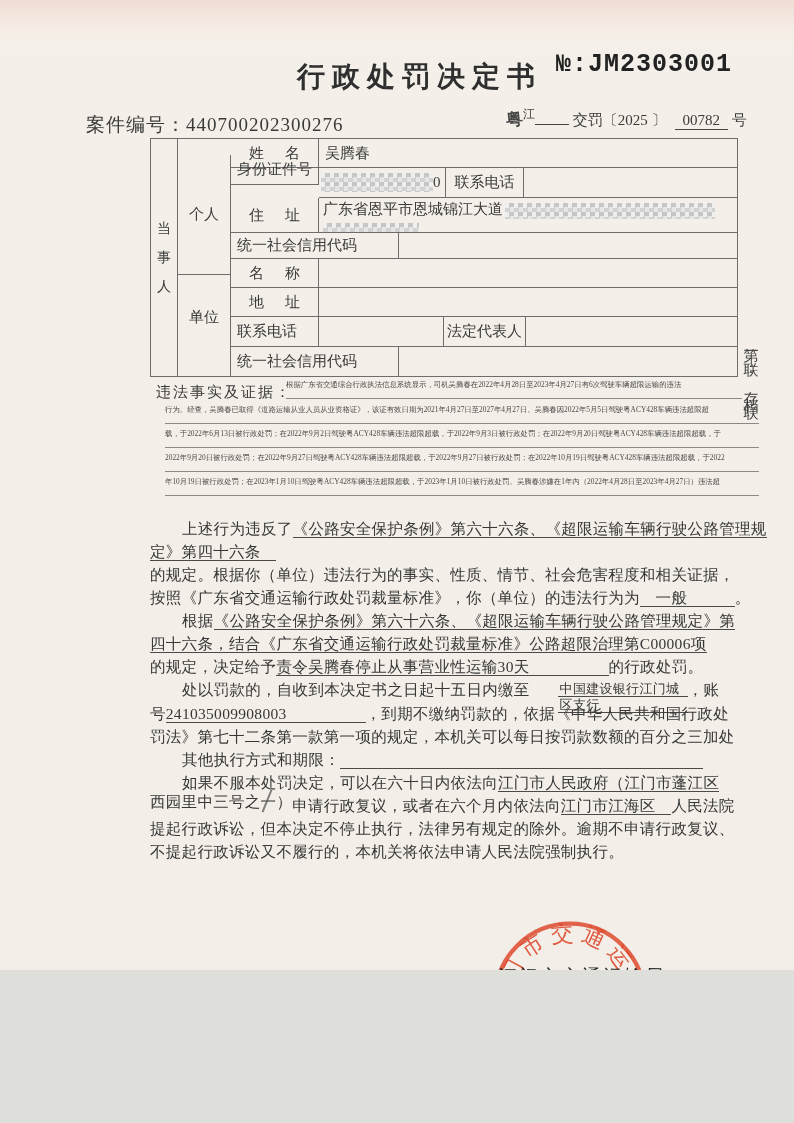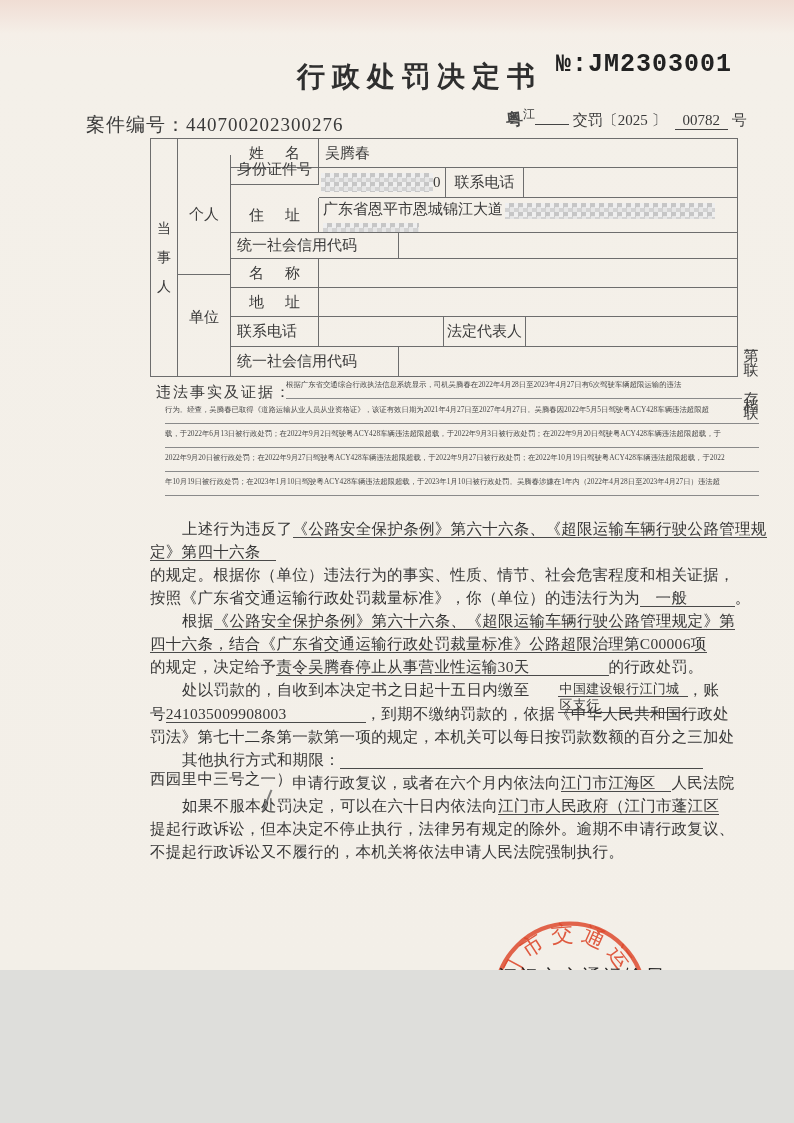--- a/index.html
+++ b/index.html
@@ -150,22 +150,22 @@
     <div class="bline"><span class="fill">定》第四十六条　</span></div>
     <div class="bline"><span>的规定。根据你（单位）违法行为的事实、性质、情节、社会危害程度和相关证据，</span></div>
     <div class="bline"><span>按照《广东省交通运输行政处罚裁量标准》，你（单位）的违法行为为</span><span class="fill">　一般　　　</span><span>。</span></div>
     <div class="bline ind"><span>根据</span><span class="fill">《公路安全保护条例》第六十六条、《超限运输车辆行驶公路管理规定》第</span></div>
     <div class="bline"><span class="fill">四十六条，结合《广东省交通运输行政处罚裁量标准》公路超限治理第C00006项</span></div>
     <div class="bline"><span>的规定，决定给予</span><span class="fill">责令吴腾春停止从事营业性运输30天　　　　　</span><span>的行政处罚。</span></div>
     <div class="bline ind" style="height:24px"><span>处以罚款的，自收到本决定书之日起十五日内缴至</span><span class="bank"><div>中国建设银行江门城</div><div>区支行</div></span><span>，账</span></div>
     <div class="bline"><span>号</span><span class="fill">241035009908003　　　　　</span><span>，到期不缴纳罚款的，依据《中华人民共和国行政处</span></div>
     <div class="bline"><span>罚法》第七十二条第一款第一项的规定，本机关可以每日按罚款数额的百分之三加处</span></div>
     <div class="bline ind"><span>其他执行方式和期限：</span><span class="fill">　　　　　　　　　　　　　　　　　　　　　　　</span></div>
+    <div class="bline ind"><span>如果不服本处罚决定，可以在六十日内依法向</span><span class="fill">江门市人民政府（江门市蓬江区</span></div>
     <div class="bline"><span class="raised">西园里中三号之一）</span><span>申请行政复议，或者在六个月内依法向</span><span class="fill">江门市江海区　</span><span>人民法院</span></div>
-    <div class="bline ind"><span>如果不服本处罚决定，可以在六十日内依法向</span><span class="fill">江门市人民政府（江门市蓬江区</span></div>
     <div class="bline"><span>提起行政诉讼，但本决定不停止执行，法律另有规定的除外。逾期不申请行政复议、</span></div>
     <div class="bline"><span>不提起行政诉讼又不履行的，本机关将依法申请人民法院强制执行。</span></div>
   </div>
 
   <div class="abs slash" style="left:266px;top:789px;"></div>
 
   <div class="abs sidenote" style="left:741px;top:336px;">第一联：存档联</div>
 
   <svg class="abs" style="left:485px;top:913px;" width="170" height="170" viewBox="0 0 160 160">
     <defs>

